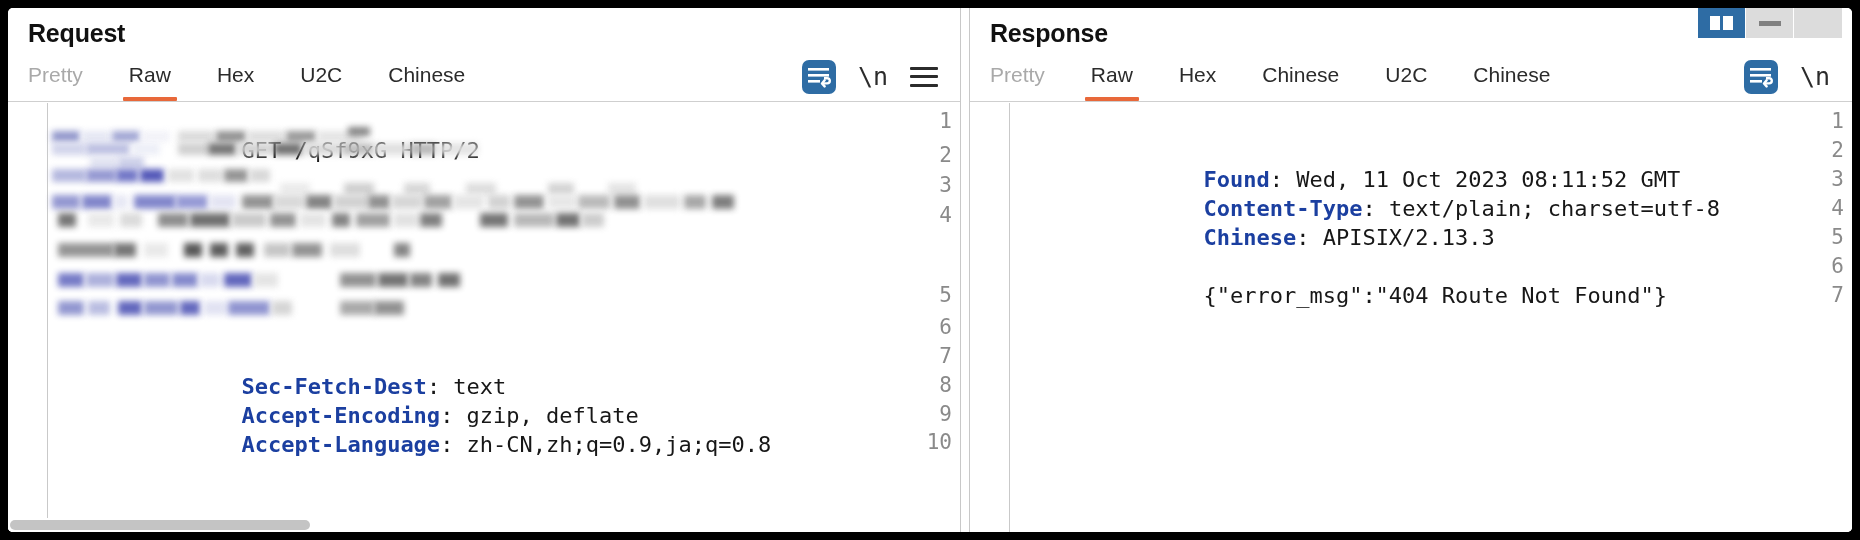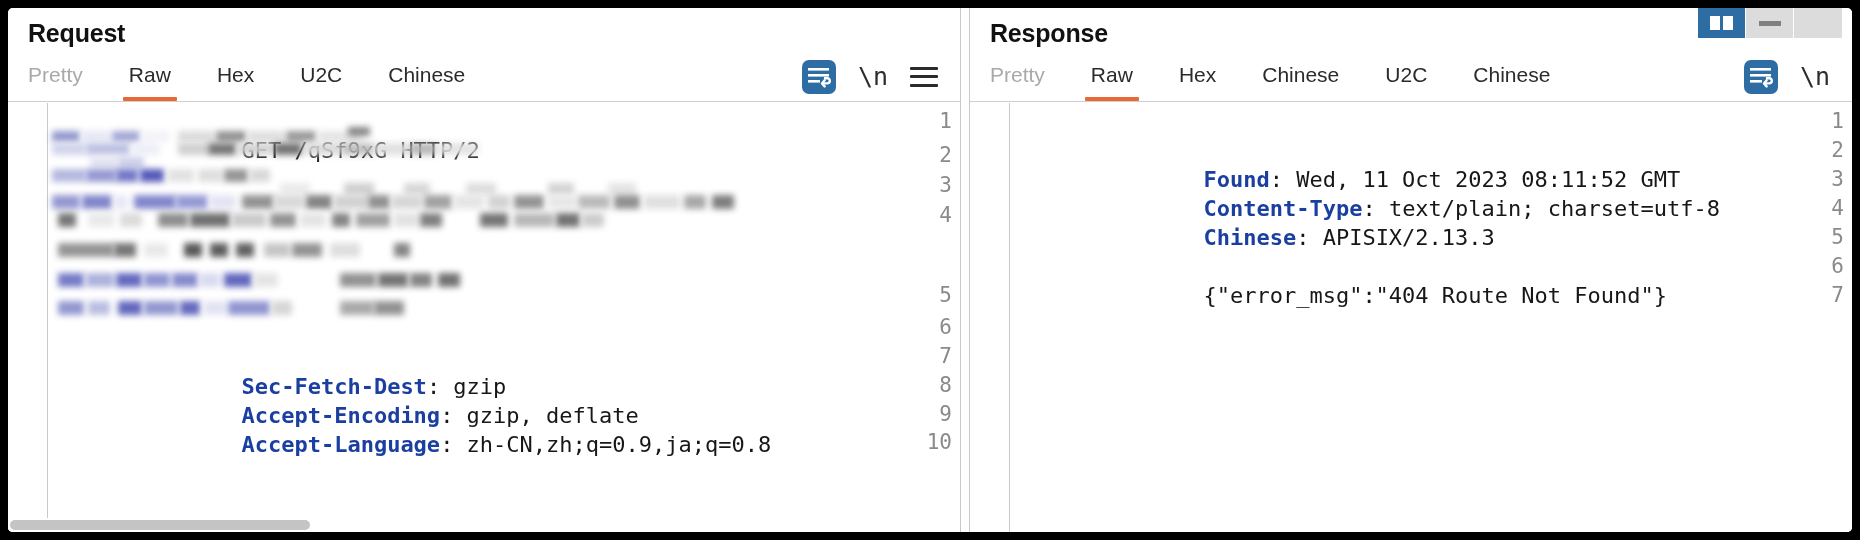--- a/index.html
+++ b/index.html
@@ -372,21 +372,21 @@
               <span class="mosaic" style="left:96px; top:198px; width:34px; height:14px; background:#8d92ce;"></span>
               <span class="mosaic" style="left:132px;top:198px; width:20px; height:14px; background:#5c61bb;"></span>
               <span class="mosaic" style="left:156px;top:198px; width:22px; height:14px; background:#e0e1f2;"></span>
               <span class="mosaic" style="left:180px;top:198px; width:42px; height:14px; background:#8a8fce;"></span>
               <span class="mosaic" style="left:224px;top:198px; width:20px; height:14px; background:#d3d3d3;"></span>
               <span class="mosaic" style="left:292px;top:198px; width:34px; height:14px; background:#a5a5a5;"></span>
               <span class="mosaic" style="left:326px;top:198px; width:30px; height:14px; background:#8c8c8c;"></span>
             </div>
 
             <div class="row" style="top:240px;">
-              <span class="hdr-key">Sec-Fetch-Dest</span><span>: gzip</span>
+              <span class="hdr-key">Sec-Fetch-Dest</span><span>: text</span>
             </div>
             <div class="row" style="top:269px;">
               <span class="hdr-key">Accept-Encoding</span><span>: gzip, deflate</span>
             </div>
             <div class="row" style="top:298px;">
               <span class="hdr-key">Accept-Language</span><span>: zh-CN,zh;q=0.9,ja;q=0.8</span>
             </div>
           </div>
 
           <div class="hscroll">

